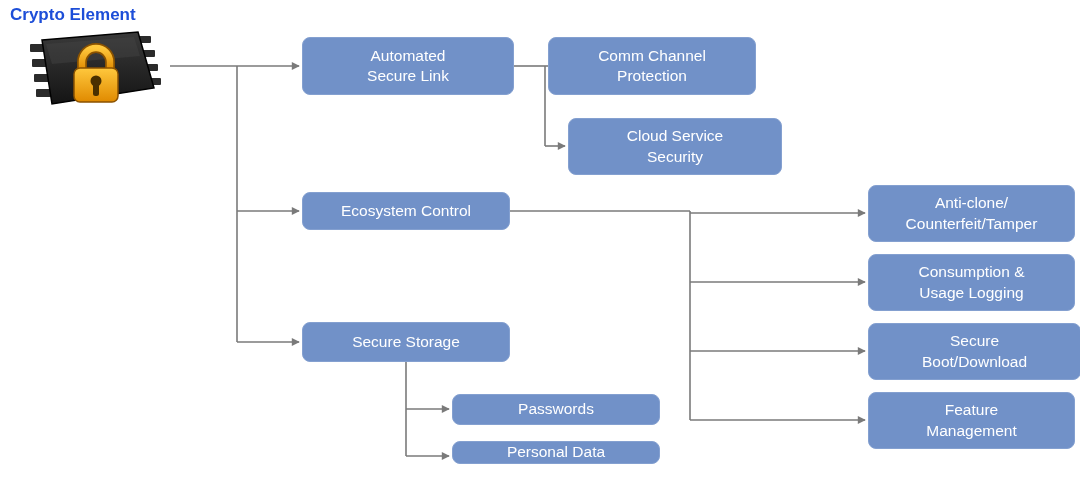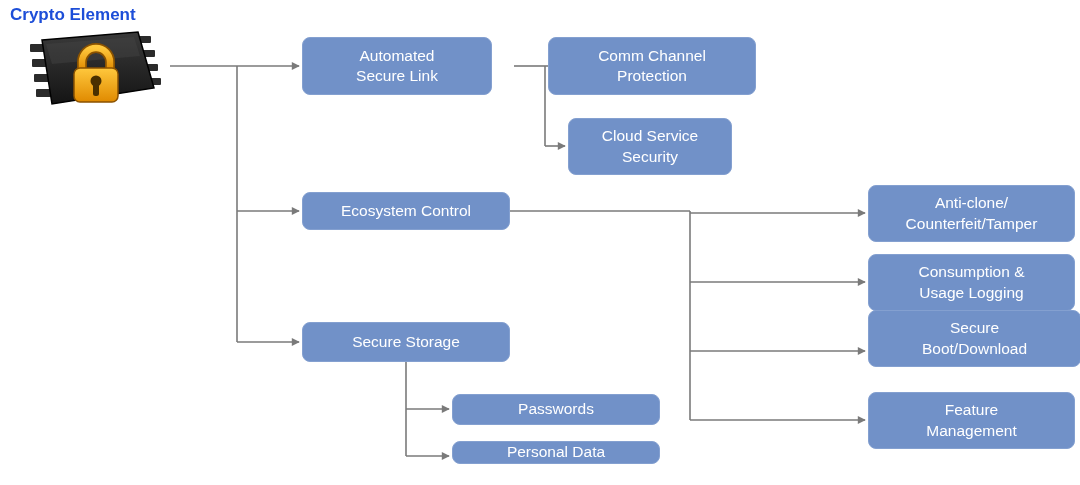--- a/index.html
+++ b/index.html
@@ -44,27 +44,27 @@
     align-items: center;
     justify-content: center;
     text-align: center;
     white-space: pre-line;
     font-size: 15.5px;
     line-height: 1.3;
     box-sizing: border-box;
     z-index: 1;
   }
   
-  #n-asl  { left: 302px; top: 37px;  width: 190px; height: 58px; }
+  #n-asl  { left: 302px; top: 37px;  width: 212px; height: 58px; }
   #n-ccp  { left: 548px; top: 37px;  width: 208px; height: 58px; }
-  #n-css  { left: 568px; top: 118px; width: 164px; height: 57px; }
+  #n-css  { left: 568px; top: 118px; width: 214px; height: 57px; }
   #n-eco  { left: 302px; top: 192px; width: 208px; height: 38px; }
   #n-anti { left: 868px; top: 185px; width: 207px; height: 57px; }
   #n-cons { left: 868px; top: 254px; width: 207px; height: 57px; }
-  #n-boot { left: 868px; top: 310px; width: 213px; height: 57px; }
+  #n-boot { left: 868px; top: 323px; width: 213px; height: 57px; }
   #n-feat { left: 868px; top: 392px; width: 207px; height: 57px; }
   #n-stor { left: 302px; top: 322px; width: 208px; height: 40px; }
   #n-pass { left: 452px; top: 394px; width: 208px; height: 31px; }
   #n-pers { left: 452px; top: 441px; width: 208px; height: 23px; }
 </style>
 </head>
 <body>
 
 <div class="canvas">
 

